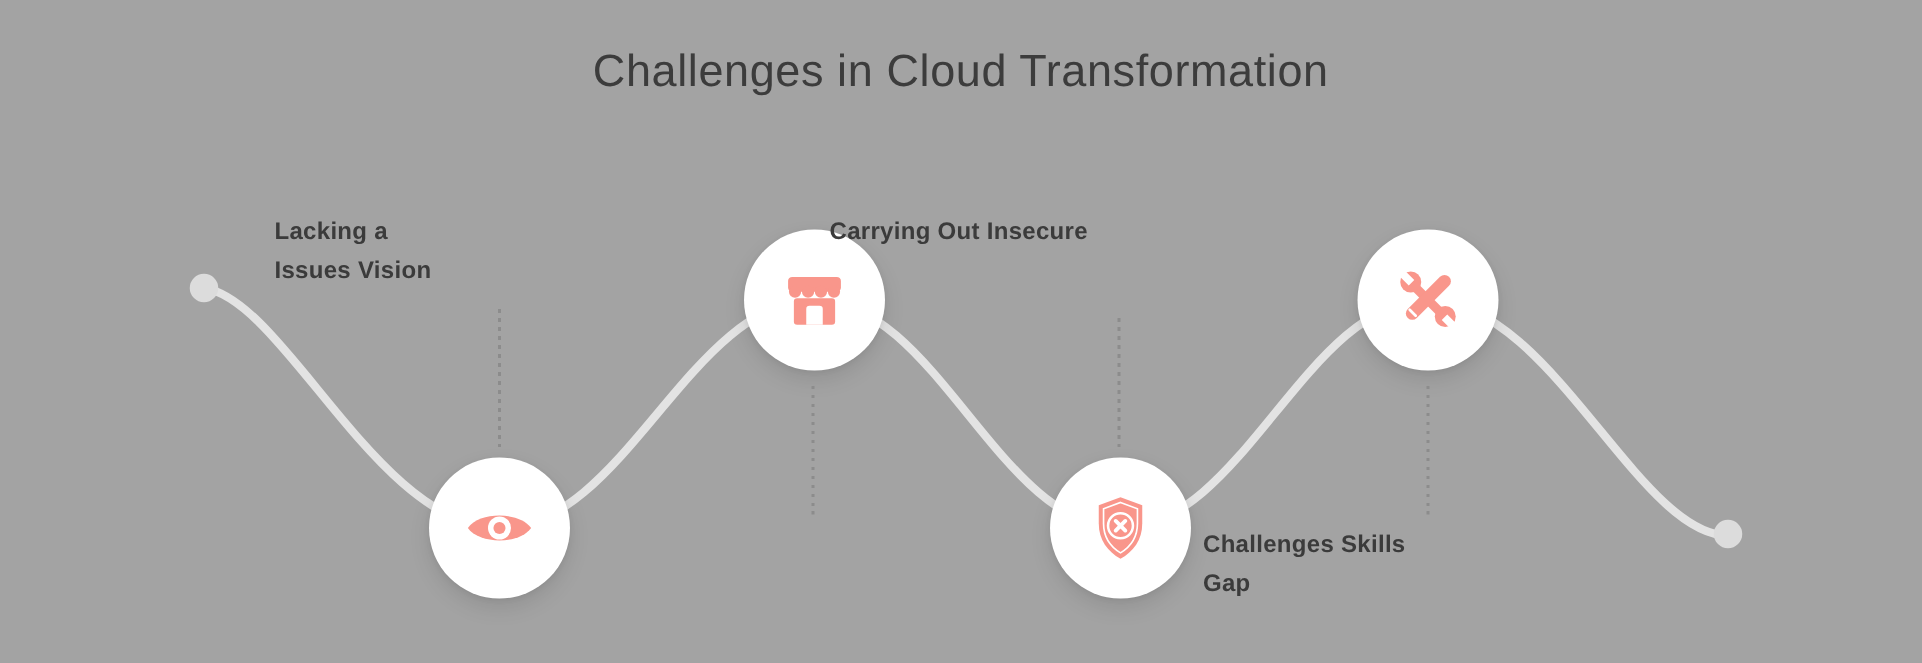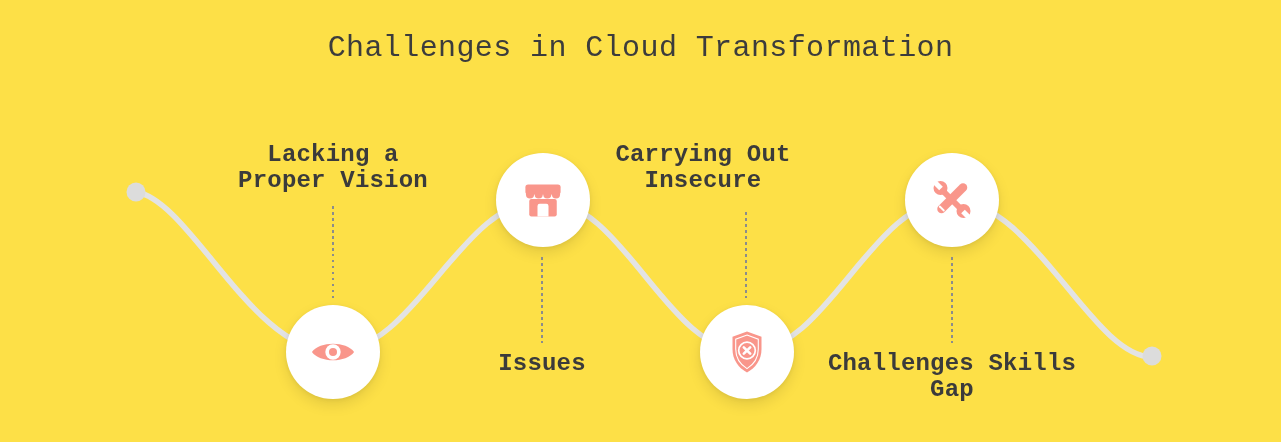--- a/index.html
+++ b/index.html
@@ -1,38 +1,38 @@
 <!DOCTYPE html>
 <html><head>
 <meta charset="utf-8">
 <style>
   html,body { margin:0; padding:0; background:#ffffff; }
   .canvas {
-    position:relative; width:1281px; height:442px; background:#fde047;
-    overflow:hidden; font-family:Liberation Mono, monospace;
+    position:relative; width:1281px; height:442px; background:#a3a3a3;
+    overflow:hidden; font-family:Liberation Sans, sans-serif;
   }
   .title {
     position:absolute; top:31px; left:0; right:0; text-align:center;
     font-size:30px; font-weight:500; color:#3C3C3C; letter-spacing:.4px;
   }
   .wave { position:absolute; left:0; top:0; }
   .node {
     position:absolute; width:94px; height:94px; border-radius:50%;
     background:#ffffff;
     box-shadow:0 6px 14px rgba(0,0,0,.10), 0 1px 4px rgba(0,0,0,.06);
     display:flex; align-items:center; justify-content:center;
   }
   .connector {
     position:absolute; width:2px; margin-left:-1px;
     background-image:repeating-linear-gradient(to bottom,
       #8C8C8C 0px, #8C8C8C 2.5px, transparent 2.5px, transparent 6px);
   }
   .label {
-    position:absolute; width:300px; margin-left:-150px; text-align:center;
-    font-size:24px; line-height:26px; font-weight:700; color:#3B3B3B;
+    position:absolute; width:300px; margin-left:-150px; 
+    font-size:16px; line-height:26px; font-weight:700; color:#3B3B3B;
     letter-spacing:.2px;
   }
 </style>
 </head>
 <body>
 
 <div class="canvas">
 
   <svg class="wave" width="1281" height="442" viewBox="0 0 1281 442">
     <path d="M 136 192 C 190 200, 252 352, 333 352
@@ -41,21 +41,21 @@
              C 828 352, 871 200, 952 200
              C 1033 200, 1092 357, 1152 357" fill="none" stroke="#E3E3E3" stroke-width="5.5" stroke-linecap="round"></path>
     <circle cx="136" cy="192" r="9.5" fill="#DCDCDC"></circle>
     <circle cx="1152" cy="356" r="9.5" fill="#DCDCDC"></circle>
   </svg>
 
   <div class="title">Challenges in Cloud Transformation</div>
 
   <div class="label" style="left:333px; top:142px;">
     <div>Lacking a</div>
-    <div>Proper Vision</div>
+    <div>Issues Vision</div>
   </div>
   <div class="connector" style="left:333px; top:206px; height:92px;"></div>
   <div class="node" style="left:286px; top:305px;">
     <svg width="46" height="28" viewBox="0 0 48 28">
       <path d="M2,14 C10,2.5 38,2.5 46,14 C38,25.5 10,25.5 2,14 Z" fill="#F9968B"></path>
       <circle cx="24" cy="14" r="8" fill="#ffffff"></circle>
       <circle cx="24" cy="14" r="4.2" fill="#F9968B"></circle>
     </svg>
   </div>
 
@@ -65,21 +65,20 @@
       <circle cx="8.2" cy="15" r="3.7" fill="#F9968B"></circle>
       <circle cx="16.1" cy="15" r="3.7" fill="#F9968B"></circle>
       <circle cx="23.9" cy="15" r="3.7" fill="#F9968B"></circle>
       <circle cx="31.8" cy="15" r="3.7" fill="#F9968B"></circle>
       <rect x="7.5" y="19" width="25" height="16" rx="2" fill="#F9968B"></rect>
       <path d="M15 35 L15 25.5 Q15 23.5 17 23.5 L23 23.5 Q25 23.5 25 25.5 L25 35 Z" fill="#ffffff"></path>
     </svg>
   </div>
   <div class="connector" style="left:542px; top:257px; height:86px;"></div>
   <div class="label" style="left:542px; top:351px;">
-    <div>Issues</div>
   </div>
 
   <div class="label" style="left:703px; top:142px;">
     <div>Carrying Out Insecure</div>
   </div>
   <div class="connector" style="left:746px; top:212px; height:86px;"></div>
   <div class="node" style="left:700px; top:305px;">
     <svg width="40" height="44" viewBox="0 0 40 44">
       <path d="M20,1.5 L34.5,6.8 L34.5,19 C34.5,30 28.5,37.8 20,42.5 C11.5,37.8 5.5,30 5.5,19 L5.5,6.8 Z" fill="#F9968B"></path>
       <path d="M20,5 L31.3,9.2 L31.3,19 C31.3,28.2 26.7,34.5 20,38.6 C13.3,34.5 8.7,28.2 8.7,19 L8.7,9.2 Z" fill="none" stroke="#ffffff" stroke-width="1.1"></path>

